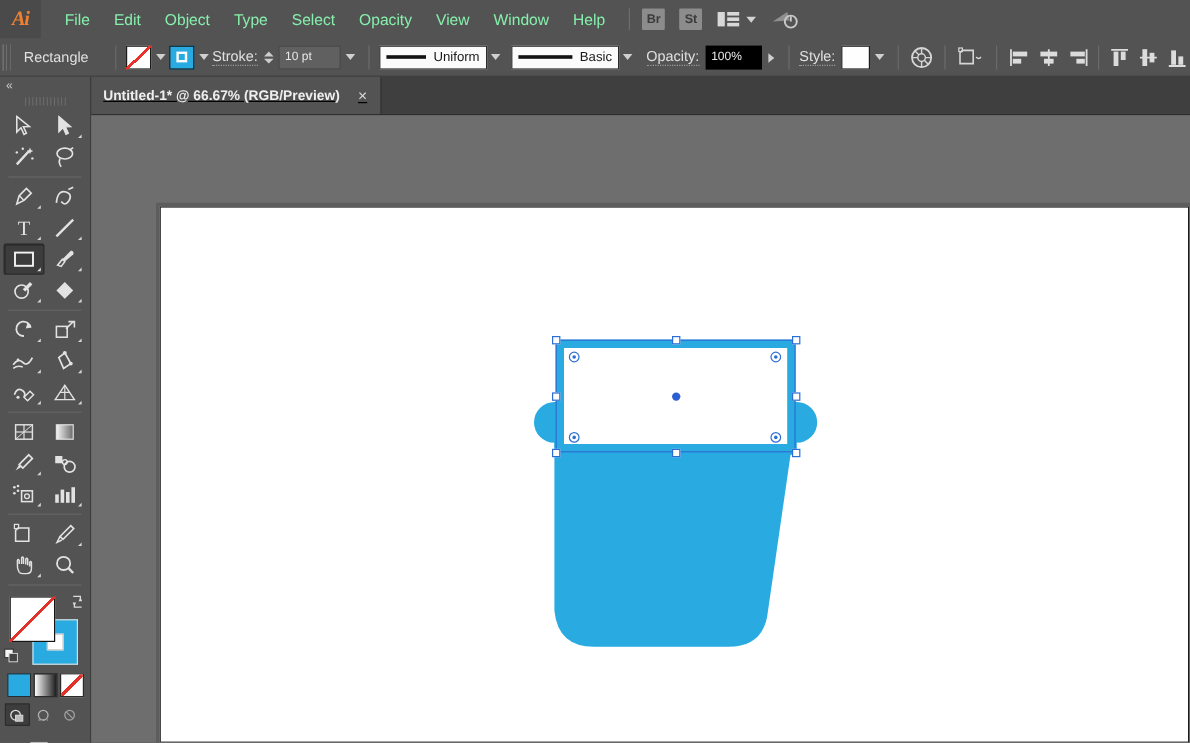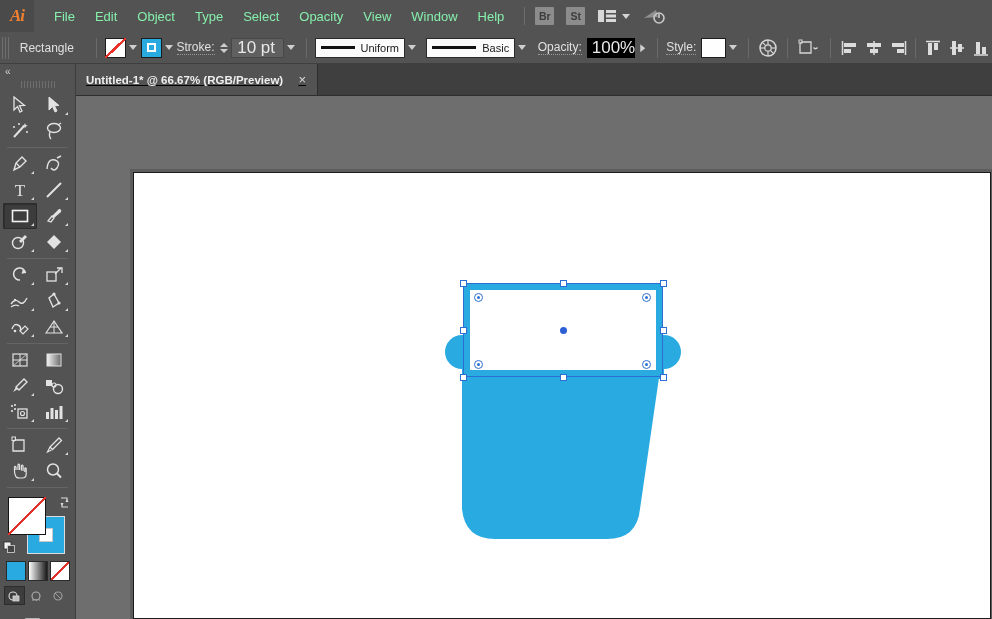--- a/index.html
+++ b/index.html
@@ -94,21 +94,21 @@
     width: 11px; height: 20px; display: flex; flex-direction: column;
     align-items: center; justify-content: center; gap: 2px; cursor: pointer;
   }
   .spinner b {
     width: 0; height: 0; border-left: 4px solid transparent; border-right: 4px solid transparent;
   }
   .spinner b.up { border-bottom: 4px solid #cdcdcd; }
   .spinner b.dn { border-top: 4px solid #cdcdcd; }
   .field {
     height: 20px; background: #606060; border: 1px solid #484848;
-    color: #e8e8e8; font-size: 17px;
+    color: #e8e8e8; font-size: 10px;
     display: flex; align-items: center; padding: 0 5px; cursor: text;
   }
   .wfield {
     height: 20px; background: #fbfbfb; border: 1px solid #2a2a2a;
     color: #191919; font-size: 11px;
     display: flex; align-items: center; justify-content: flex-end;
     padding: 0 5px; cursor: pointer; position: relative;
   }
   .wfield .dash { flex: 1; height: 3px; background: #121212; margin-right: 6px; }
   .styleswatch {

